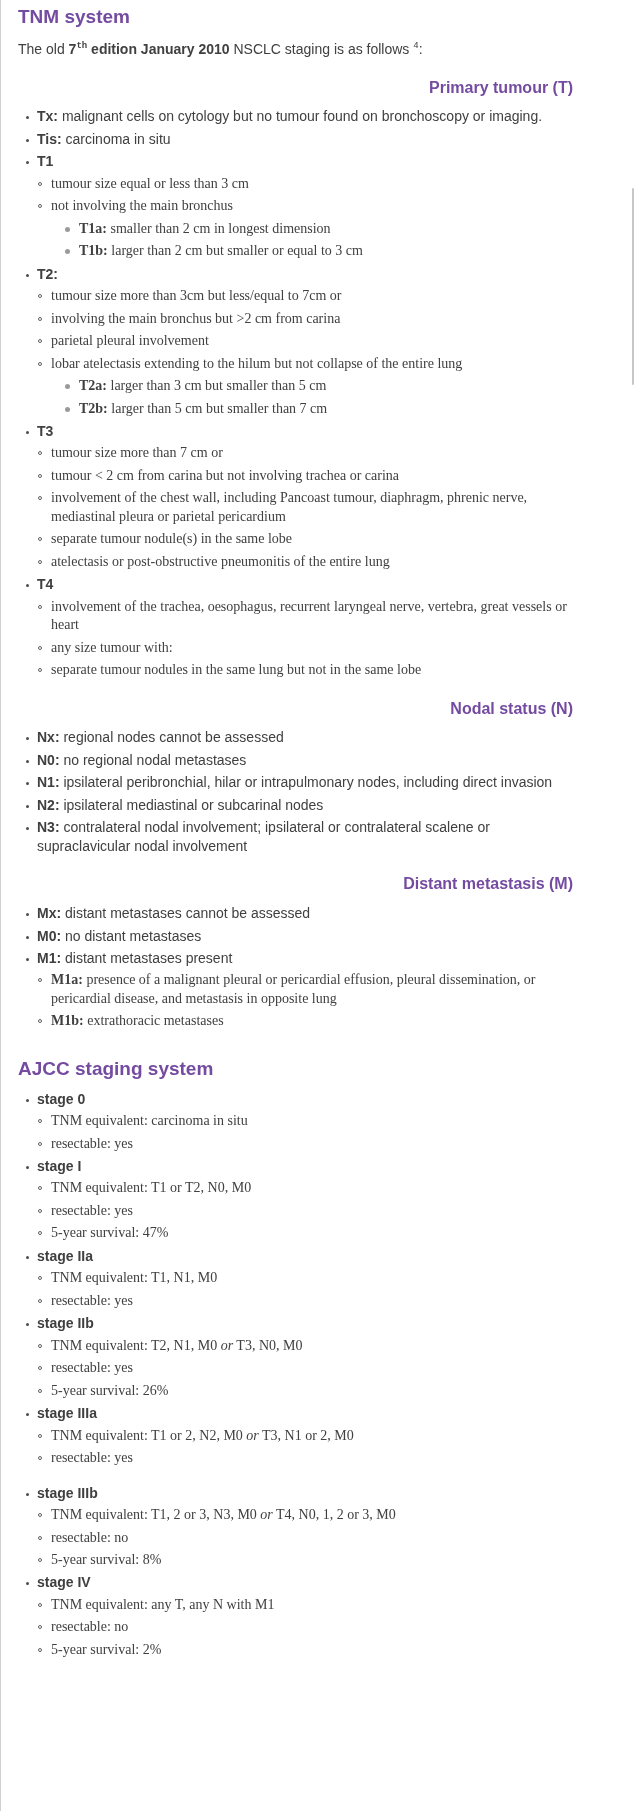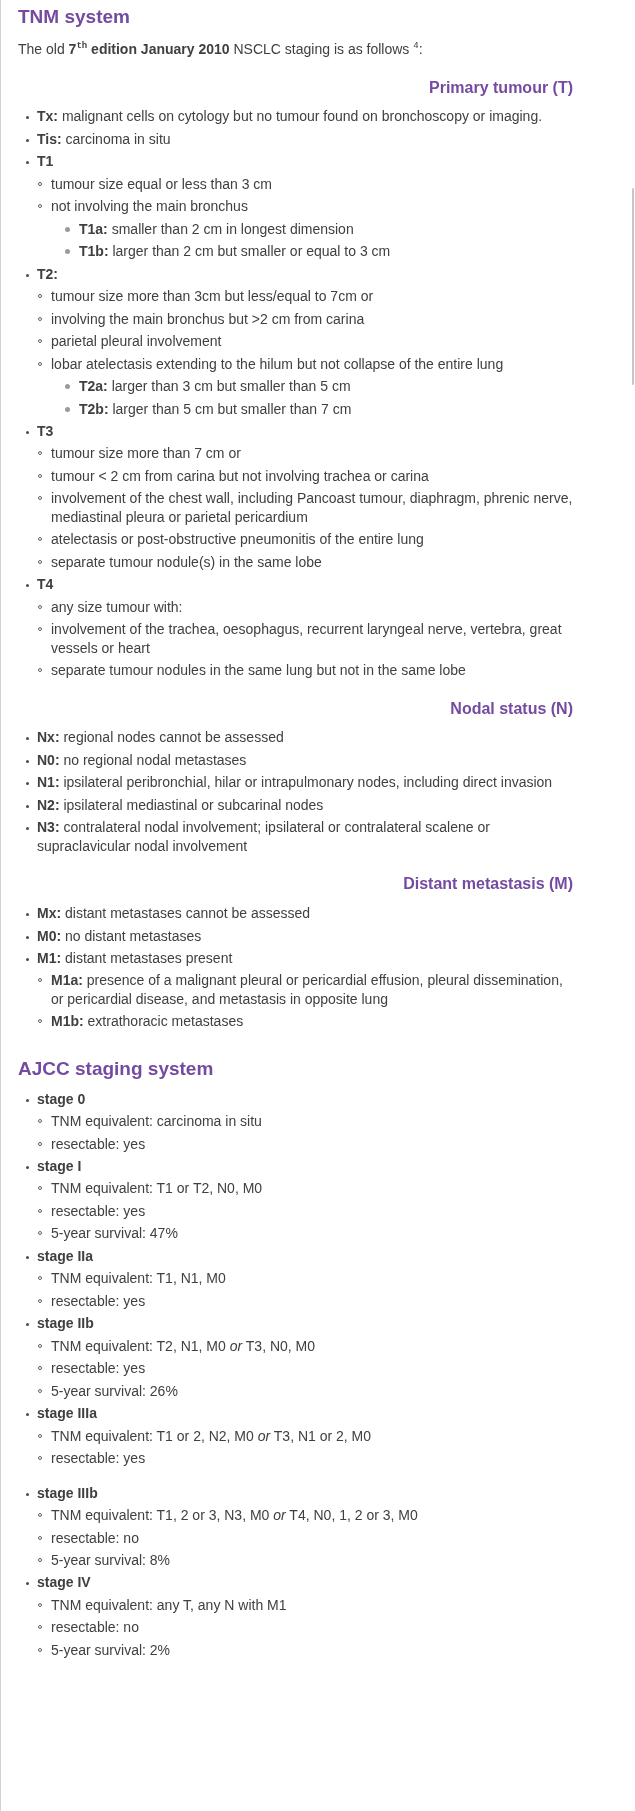--- a/index.html
+++ b/index.html
@@ -41,21 +41,21 @@
   .i{font-style:italic;margin-top:36px;}
   sup{font-size:9px;line-height:0;font-family:Liberation Mono, monospace;}
   ul{list-style:none;margin:9px 0 16px 0;padding:0;}
   li{
     position:relative;
     padding-left:19px;
     margin:4px 0;
     font-size:14px;line-height:1.32;
   }
   li.gap{margin-top:16px;}
-  ul ul{margin:4px 0 4px -5px;}
+  ul ul{margin:4px 0 4px -5px;font-family:Liberation Serif, serif;}
   ul ul ul{margin-left:9px;}
   .bullet{position:absolute;border-radius:50%;}
   .lv1 > li > .bullet{width:3px;height:3px;background:#4b4b4b;left:8px;top:9px;}
   .lv2 > li > .bullet{width:4px;height:4px;border:1px solid #616161;background:transparent;left:6px;top:7px;}
   .lv3 > li > .bullet{width:5px;height:5px;background:#9a9a9a;left:5px;top:7px;}
   .scroll-thumb{
     position:absolute;right:1px;top:188px;
     width:2px;height:197px;border-radius:2px;
     background:var(--scrollbar);
   }
@@ -83,26 +83,26 @@
           <li><span class="bullet"></span><span><span>parietal pleural involvement</span></span></li>
           <li><span class="bullet"></span><span><span>lobar atelectasis extending to the hilum but not collapse of the entire lung</span></span><ul class="lv3">
               <li><span class="bullet"></span><span><span class="b">T2a:</span><span> larger than 3 cm but smaller than 5 cm</span></span></li>
               <li><span class="bullet"></span><span><span class="b">T2b:</span><span> larger than 5 cm but smaller than 7 cm</span></span></li>
             </ul></li>
         </ul></li>
       <li><span class="bullet"></span><span><span class="b">T3</span></span><ul class="lv2">
           <li><span class="bullet"></span><span><span>tumour size more than 7 cm or</span></span></li>
           <li><span class="bullet"></span><span><span>tumour &lt; 2 cm from carina but not involving trachea or carina</span></span></li>
           <li><span class="bullet"></span><span><span>involvement of the chest wall, including Pancoast tumour, diaphragm, phrenic nerve, mediastinal pleura or parietal pericardium</span></span></li>
+          <li><span class="bullet"></span><span><span>separate tumour nodule(s) in the same lobe</span></span></li>
           <li><span class="bullet"></span><span><span>atelectasis or post-obstructive pneumonitis of the entire lung</span></span></li>
-          <li><span class="bullet"></span><span><span>separate tumour nodule(s) in the same lobe</span></span></li>
         </ul></li>
       <li><span class="bullet"></span><span><span class="b">T4</span></span><ul class="lv2">
+          <li><span class="bullet"></span><span><span>involvement of the trachea, oesophagus, recurrent laryngeal nerve, vertebra, great vessels or heart</span></span></li>
           <li><span class="bullet"></span><span><span>any size tumour with:</span></span></li>
-          <li><span class="bullet"></span><span><span>involvement of the trachea, oesophagus, recurrent laryngeal nerve, vertebra, great vessels or heart</span></span></li>
           <li><span class="bullet"></span><span><span>separate tumour nodules in the same lung but not in the same lobe</span></span></li>
         </ul></li>
     </ul>
     <h3>Nodal status (N)</h3>
     <ul class="lv1">
       <li><span class="bullet"></span><span><span class="b">Nx:</span><span> regional nodes cannot be assessed</span></span></li>
       <li><span class="bullet"></span><span><span class="b">N0:</span><span> no regional nodal metastases</span></span></li>
       <li><span class="bullet"></span><span><span class="b">N1:</span><span> ipsilateral peribronchial, hilar or intrapulmonary nodes, including direct invasion</span></span></li>
       <li><span class="bullet"></span><span><span class="b">N2:</span><span> ipsilateral mediastinal or subcarinal nodes</span></span></li>
       <li><span class="bullet"></span><span><span class="b">N3:</span><span> contralateral nodal involvement; ipsilateral or contralateral scalene or supraclavicular nodal involvement</span></span></li>

